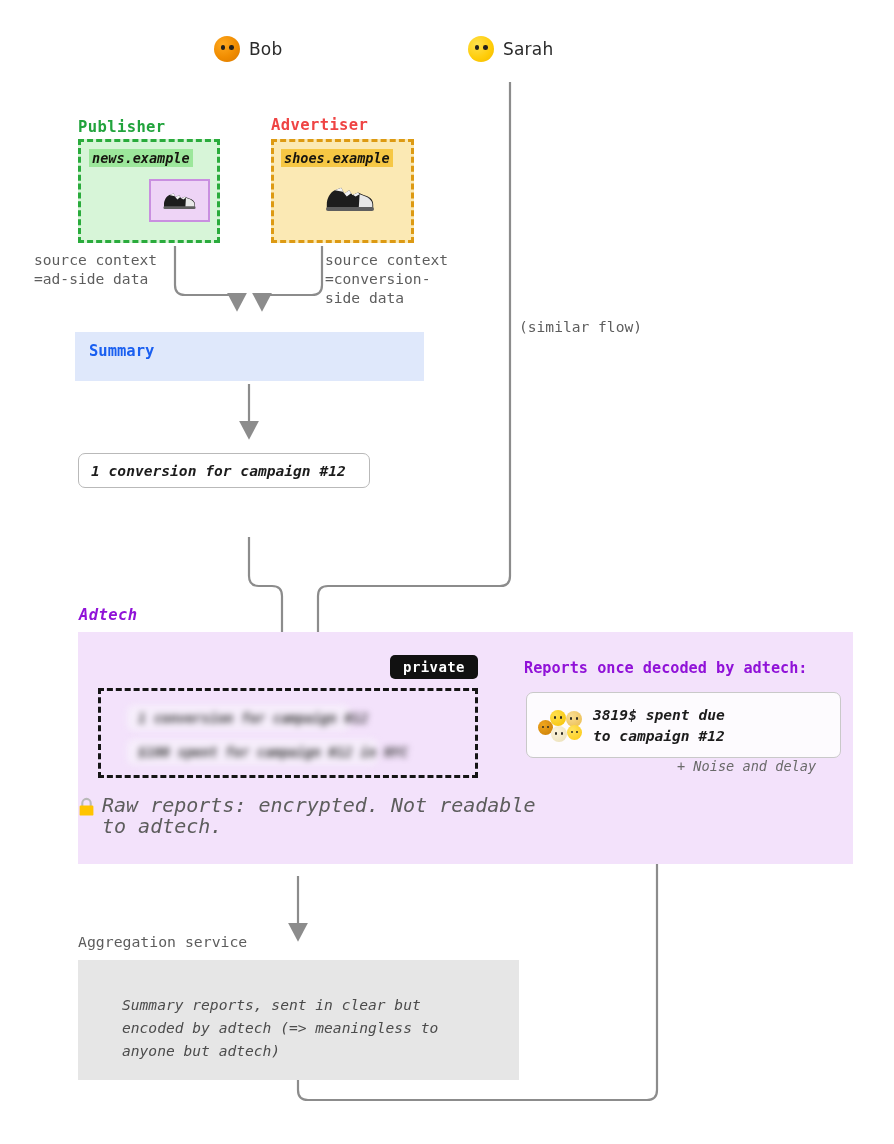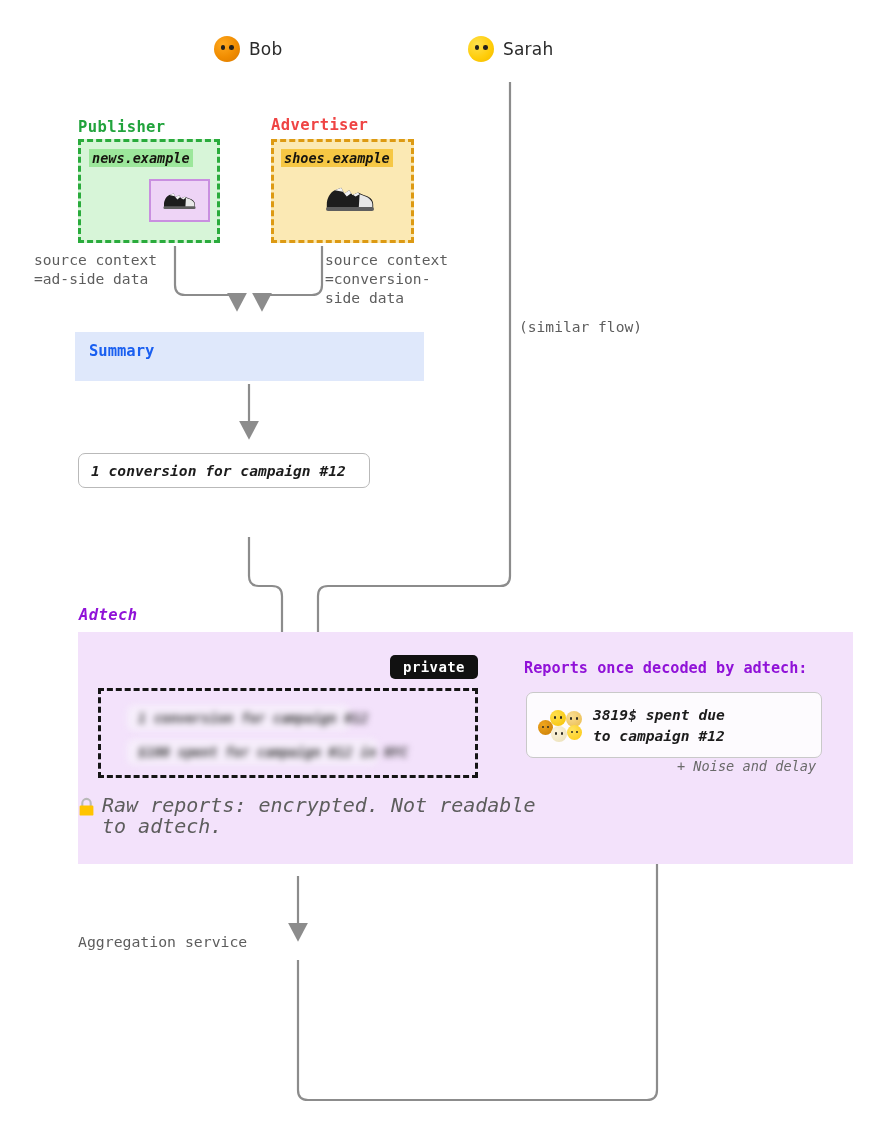--- a/index.html
+++ b/index.html
@@ -126,21 +126,21 @@
     font-size:20px;font-style:italic;color:#5d5d5d;line-height:21px;white-space:pre;
   }
 
   .reports-title{
     position:absolute;left:524px;top:659px;font-size:15.2px;font-weight:bold;color:#9012d8;
     white-space:nowrap;
   }
   .decoded-box{
     position:absolute;left:526px;top:692px;width:294px;height:64px;
     background:#fdfbfe;border:1.4px solid #c9c9c9;border-radius:7px;
-    display:flex;align-items:center;
+    display:flex;align-items:center;padding-left:19px;
   }
   .emoji-cluster{
     position:absolute;left:11px;top:14px;width:50px;height:38px;
   }
   .emoji-cluster .f{
     position:absolute;border-radius:50%;
   }
   .emoji-cluster .f i{
     position:absolute;width:2.3px;height:2.3px;border-radius:50%;background:#2d2a22;top:40%;
   }
@@ -302,14 +302,19 @@
           <i class="r"></i>
         </span>
     </div>
     <div class="decoded-text">3819$ spent due
 to campaign #12</div>
   </div>
 
   <div class="noise-note">+ Noise and delay</div>
 
   <div class="agg-caption">Aggregation service</div>
+  <div class="agg-box">
+    <div class="txt">Summary reports, sent in clear but
+encoded by adtech (=&gt; meaningless to
+anyone but adtech)</div>
+  </div>
 
 </div>
 
 </body></html>

